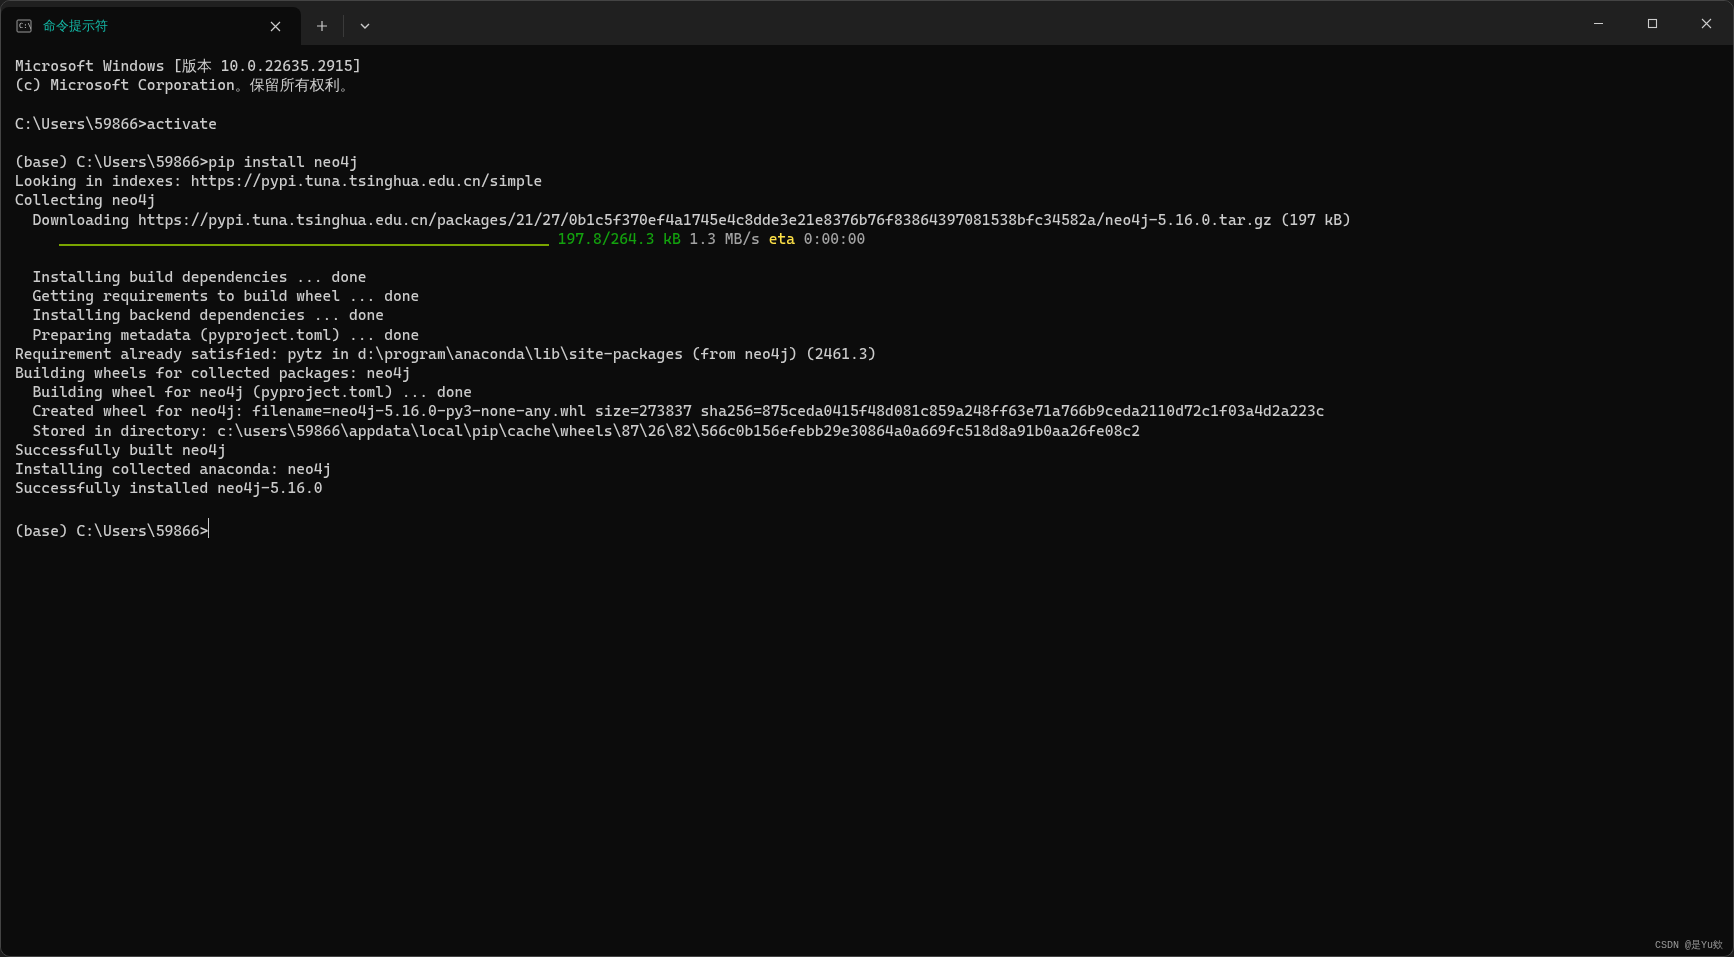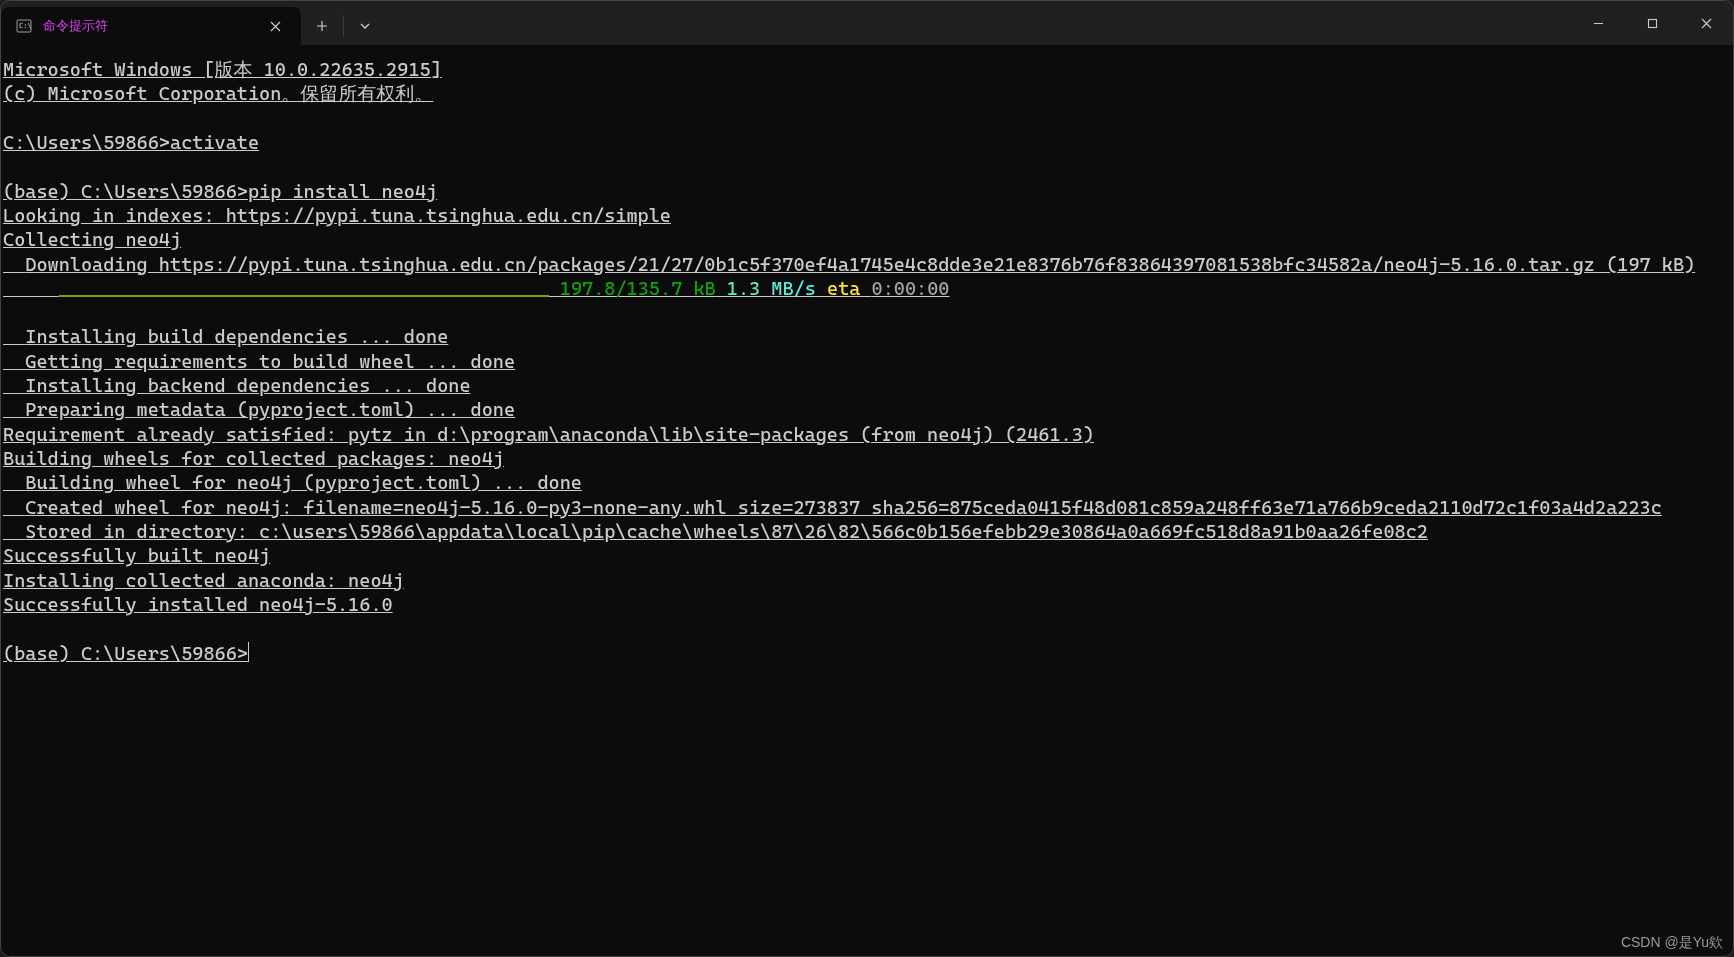--- a/index.html
+++ b/index.html
@@ -29,21 +29,21 @@
       border-top-left-radius: 8px;
       border-top-right-radius: 8px;
       gap: 10px;
       margin-top: 6px;
     }
     .tab-icon {
       width: 18px; height: 18px;
       display: inline-flex; align-items: center; justify-content: center;
     }
     .tab-title {
-      color: #d946ef;
+      color: #14b8a6;
       font-size: 13px;
       flex: 1;
       white-space: nowrap;
     }
     .tab-close {
       width: 28px; height: 28px;
       display: flex; align-items: center; justify-content: center;
       color: #ccc;
       font-size: 14px;
       border-radius: 4px;
@@ -66,55 +66,54 @@
     }
     .spacer { flex: 1; }
     .winbtn {
       width: 54px;
       display: flex; align-items: center; justify-content: center;
       color: #ccc;
     }
     .terminal {
       background: #0c0c0c;
       height: calc(100% - 44px);
-      padding: 12px 2px;
+      padding: 12px 14px;
       font-family: "Cascadia Mono", "Consolas", monospace;
-      font-size: 19px;
+      font-size: 15px;
       color: #cccccc;
       line-height: 1.28;
       white-space: pre-wrap;
       word-break: break-all;
       overflow: hidden;
-      text-decoration: underline;
     }
     .progress-line {
       display: block;
     }
     .progress-bar {
       display: inline-block;
       border-bottom: 2px solid #7aa500;
       vertical-align: -2px;
     }
     .c-green { color: #13a10e; }
-    .c-red { color: #5eead4; }
+    .c-red { color: #a3a3a3; }
     .c-white { color: #fde047; }
     .c-cyan { color: #a3a3a3; }
     .cursor {
       display: inline-block;
       width: 1px; height: 20px;
       background: #cccccc;
       vertical-align: -2px;
     }
     .watermark {
       position: absolute;
       bottom: 4px;
       right: 10px;
       color: #999;
-      font-size: 14px;
-      font-family: Liberation Sans, sans-serif;
+      font-size: 10px;
+      font-family: Liberation Mono, monospace;
     }
   </style>
 </head>
 <body>
 
 <div class="titlebar">
   <div class="tab">
     <span class="tab-icon">
       <svg viewBox="0 0 16 16" width="16" height="16">
           <rect x="1" y="2" width="14" height="12" rx="1" fill="#111" stroke="#999" stroke-width="1"></rect>
@@ -159,21 +158,21 @@
 
 <div class="terminal"><span>Microsoft Windows [版本 10.0.22635.2915]</span>
 <span>(c) Microsoft Corporation。保留所有权利。</span>
 
 <span>C:\Users\59866&gt;</span><span>activate</span>
 
 <span>(base) C:\Users\59866&gt;</span><span>pip install neo4j</span>
 <span>Looking in indexes: https://pypi.tuna.tsinghua.edu.cn/simple</span>
 <span>Collecting neo4j</span>
 <span>  Downloading https://pypi.tuna.tsinghua.edu.cn/packages/21/27/0b1c5f370ef4a1745e4c8dde3e21e8376b76f83864397081538bfc34582a/neo4j-5.16.0.tar.gz (197 kB)</span>
-<span class="progress-line"><span>     </span><span class="progress-bar" style="width:490px"></span><span class="c-green"> 197.8/135.7 kB</span><span class="c-red"> 1.3 MB/s</span><span class="c-white"> eta </span><span class="c-cyan">0:00:00</span></span>
+<span class="progress-line"><span>     </span><span class="progress-bar" style="width:490px"></span><span class="c-green"> 197.8/264.3 kB</span><span class="c-red"> 1.3 MB/s</span><span class="c-white"> eta </span><span class="c-cyan">0:00:00</span></span>
 <span>  Installing build dependencies ... done</span>
 <span>  Getting requirements to build wheel ... done</span>
 <span>  Installing backend dependencies ... done</span>
 <span>  Preparing metadata (pyproject.toml) ... done</span>
 <span>Requirement already satisfied: pytz in d:\program\anaconda\lib\site-packages (from neo4j) (2461.3)</span>
 <span>Building wheels for collected packages: neo4j</span>
 <span>  Building wheel for neo4j (pyproject.toml) ... done</span>
 <span>  Created wheel for neo4j: filename=neo4j-5.16.0-py3-none-any.whl size=273837 sha256=875ceda0415f48d081c859a248ff63e71a766b9ceda2110d72c1f03a4d2a223c</span>
 <span>  Stored in directory: c:\users\59866\appdata\local\pip\cache\wheels\87\26\82\566c0b156efebb29e30864a0a669fc518d8a91b0aa26fe08c2</span>
 <span>Successfully built neo4j</span>

